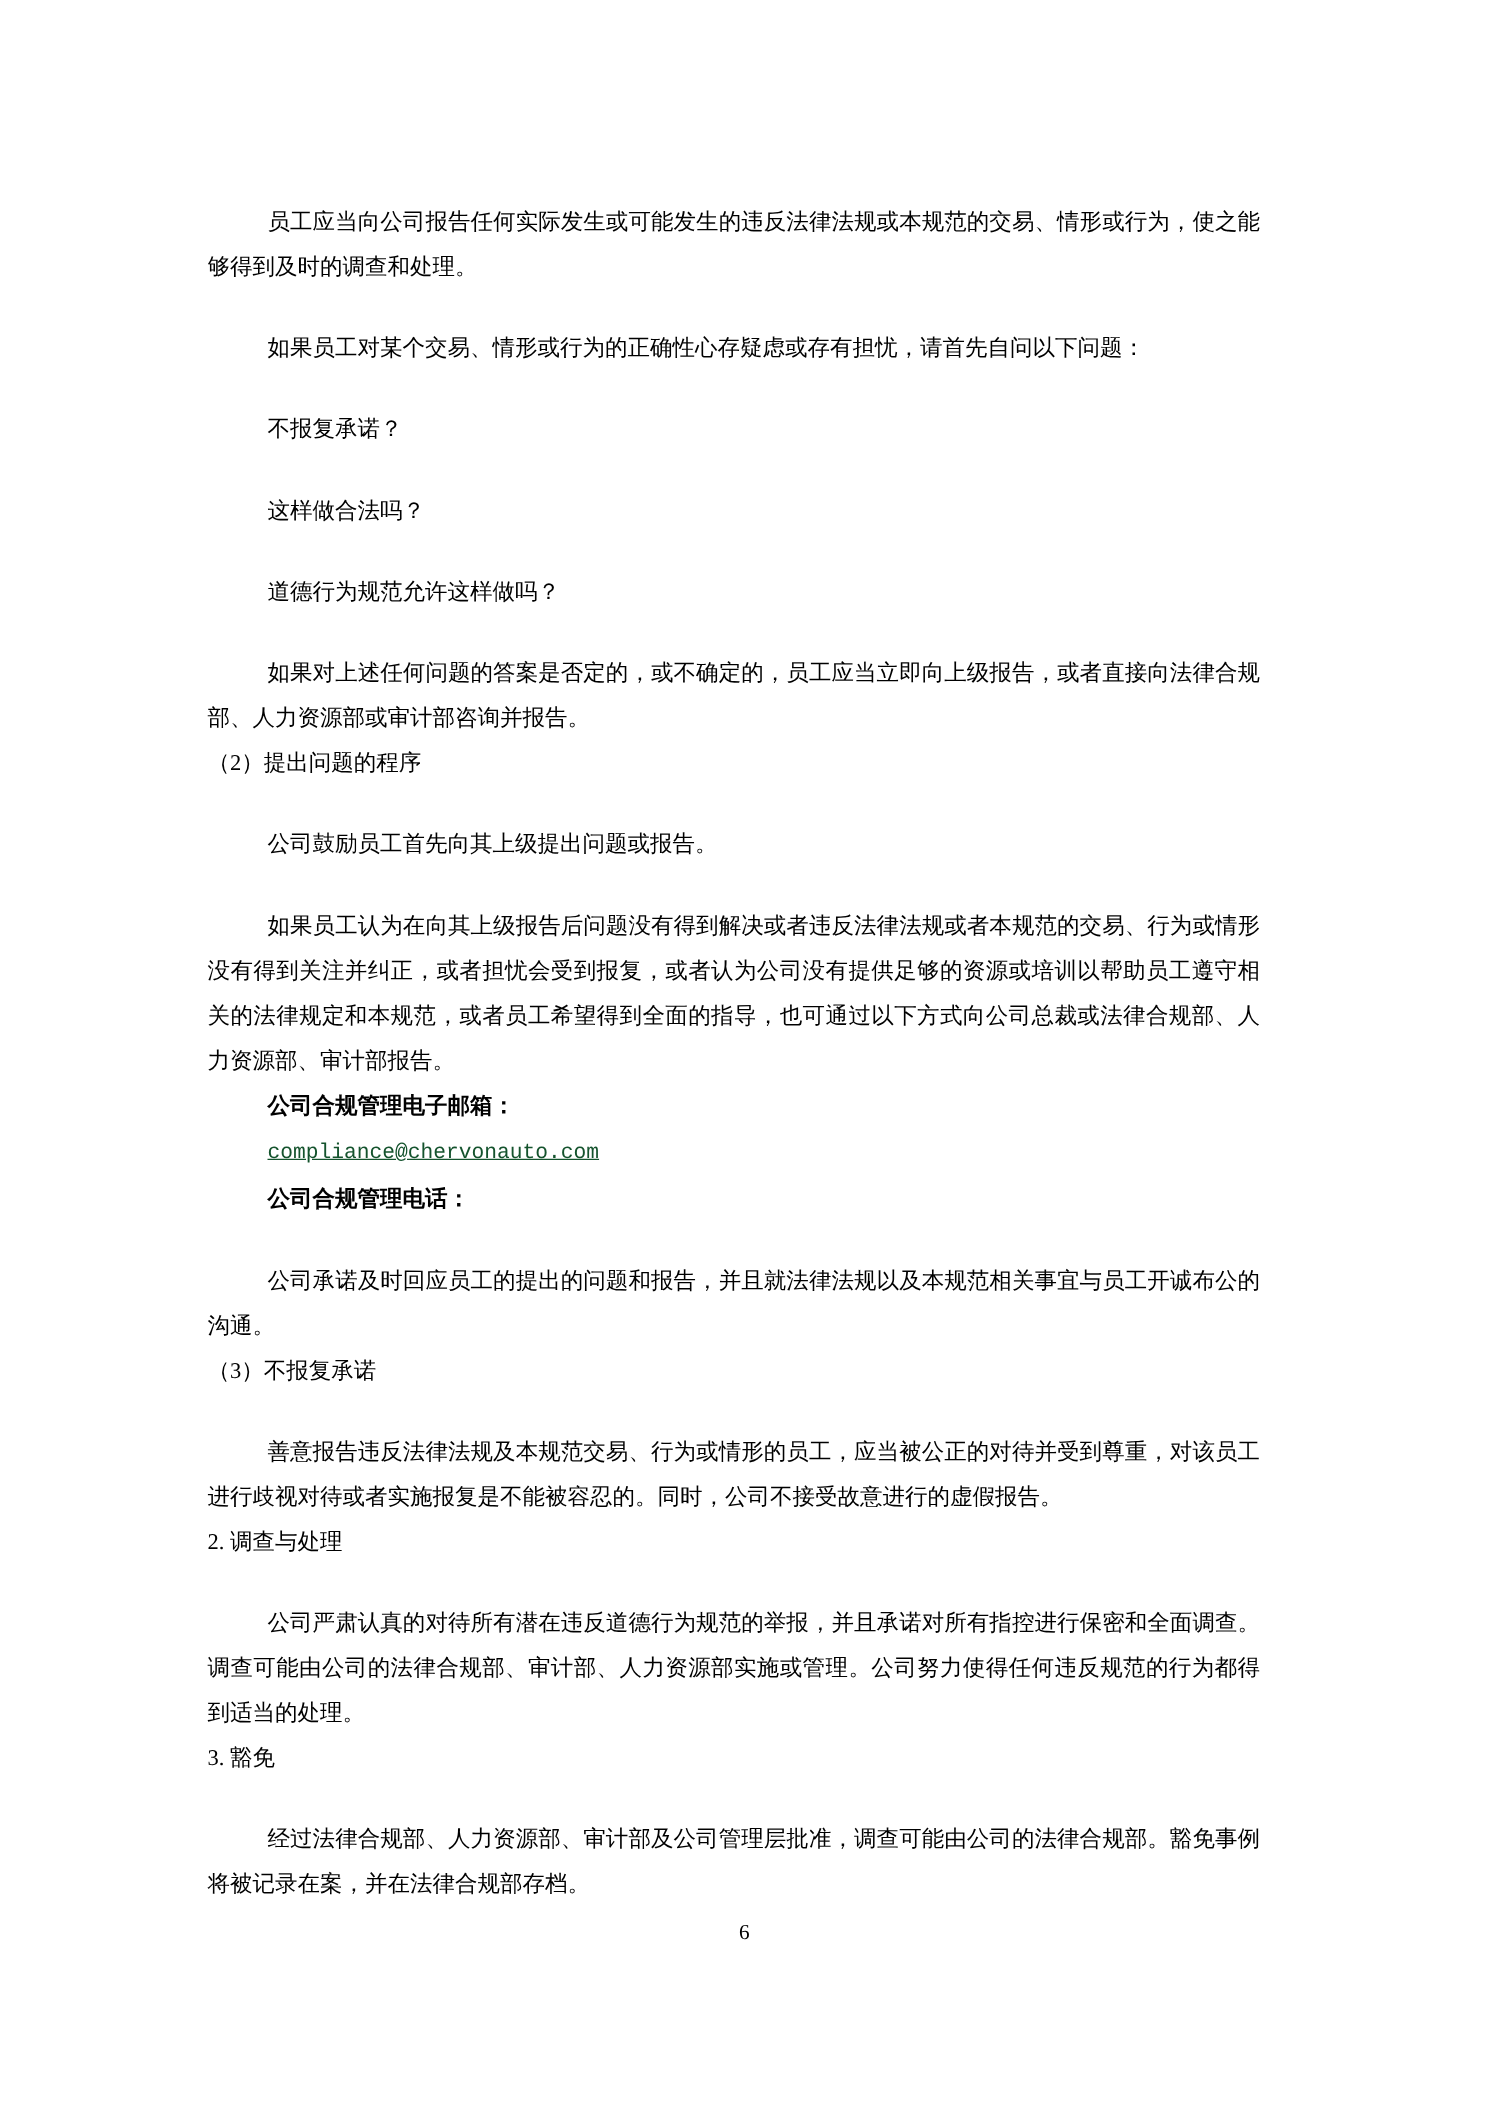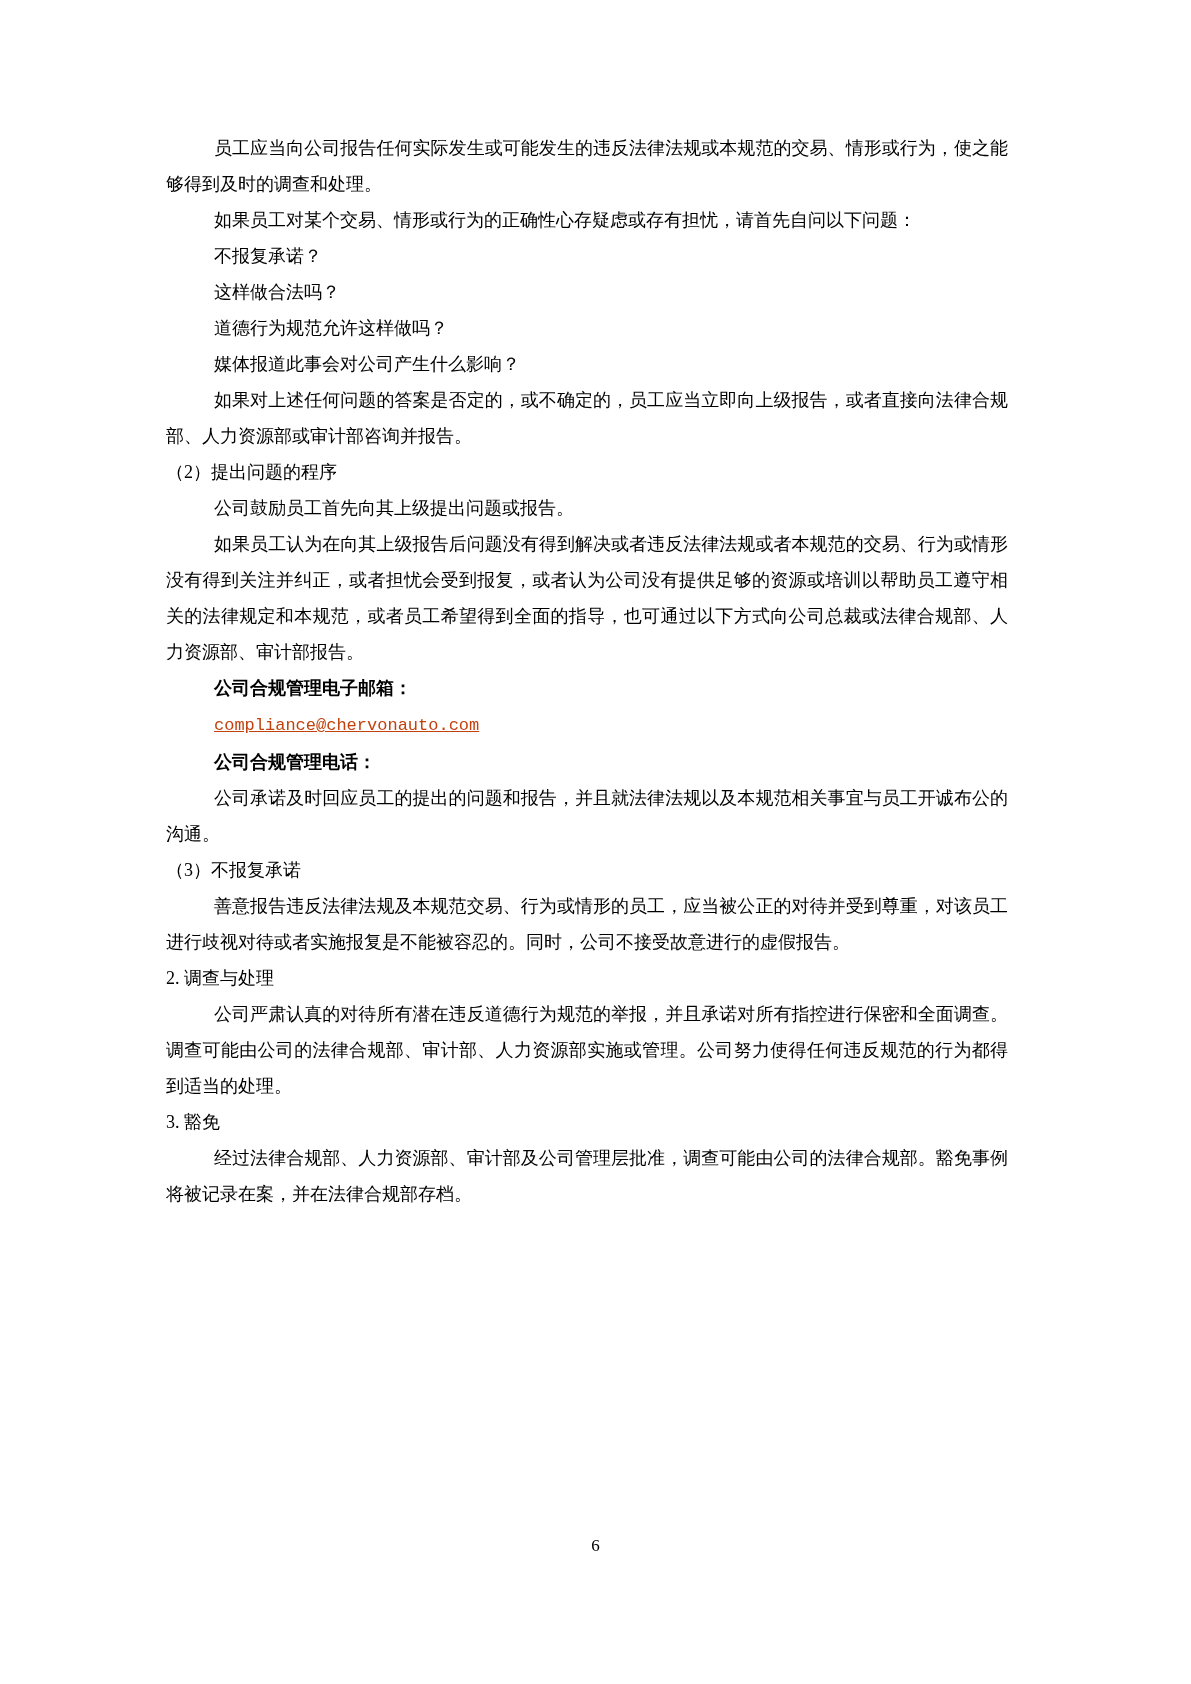--- a/index.html
+++ b/index.html
@@ -18,27 +18,27 @@
     position: absolute;
     left: 166px;
     top: 130px;
     width: 842px;
     font-size: 18px;
     line-height: 36px;
     text-align: justify;
     letter-spacing: 0;
   }
   .content .blk { margin: 0; padding: 0; }
-  .content .p    { text-indent: 48px; }
+  .content .p    { text-indent: 48px; margin-top: 29px; }
   .content .h    { text-indent: 0; font-family: Liberation Serif, serif; }
   .content .bold { text-indent: 48px; font-weight: bold; }
   .content .linkline { text-indent: 48px; }
   .content .mono { font-family: "Liberation Mono", "DejaVu Sans Mono", monospace; font-size: 17px; }
   .content a.email-link {
-    color: #c2410c;
+    color: #14532d;
     text-decoration: underline;
     cursor: pointer;
   }
   .page-number {
     position: absolute;
     top: 1534px;
     left: 0;
     width: 100%;
     text-align: center;
     font-size: 17px;
@@ -49,21 +49,20 @@
 </head>
 <body>
 
 <div class="page">
   <section class="content" id="doc-content">
       <div class="blk p">员工应当向公司报告任何实际发生或可能发生的违反法律法规或本规范的交易、情形或行为，使之能够得到及时的调查和处理。</div>
       <div class="blk p">如果员工对某个交易、情形或行为的正确性心存疑虑或存有担忧，请首先自问以下问题：</div>
       <div class="blk p">不报复承诺？</div>
       <div class="blk p">这样做合法吗？</div>
       <div class="blk p">道德行为规范允许这样做吗？</div>
-      <div class="blk p">媒体报道此事会对公司产生什么影响？</div>
       <div class="blk p">如果对上述任何问题的答案是否定的，或不确定的，员工应当立即向上级报告，或者直接向法律合规部、人力资源部或审计部咨询并报告。</div>
       <div class="blk h">（2）提出问题的程序</div>
       <div class="blk p">公司鼓励员工首先向其上级提出问题或报告。</div>
       <div class="blk p">如果员工认为在向其上级报告后问题没有得到解决或者违反法律法规或者本规范的交易、行为或情形没有得到关注并纠正，或者担忧会受到报复，或者认为公司没有提供足够的资源或培训以帮助员工遵守相关的法律规定和本规范，或者员工希望得到全面的指导，也可通过以下方式向公司总裁或法律合规部、人力资源部、审计部报告。</div>
       <div class="blk bold">公司合规管理电子邮箱：</div>
       <div class="blk linkline"><a class="email-link mono">compliance@chervonauto.com</a></div>
       <div class="blk bold">公司合规管理电话：</div>
       <div class="blk p">公司承诺及时回应员工的提出的问题和报告，并且就法律法规以及本规范相关事宜与员工开诚布公的沟通。</div>
       <div class="blk h">（3）不报复承诺</div>
       <div class="blk p">善意报告违反法律法规及本规范交易、行为或情形的员工，应当被公正的对待并受到尊重，对该员工进行歧视对待或者实施报复是不能被容忍的。同时，公司不接受故意进行的虚假报告。</div>

